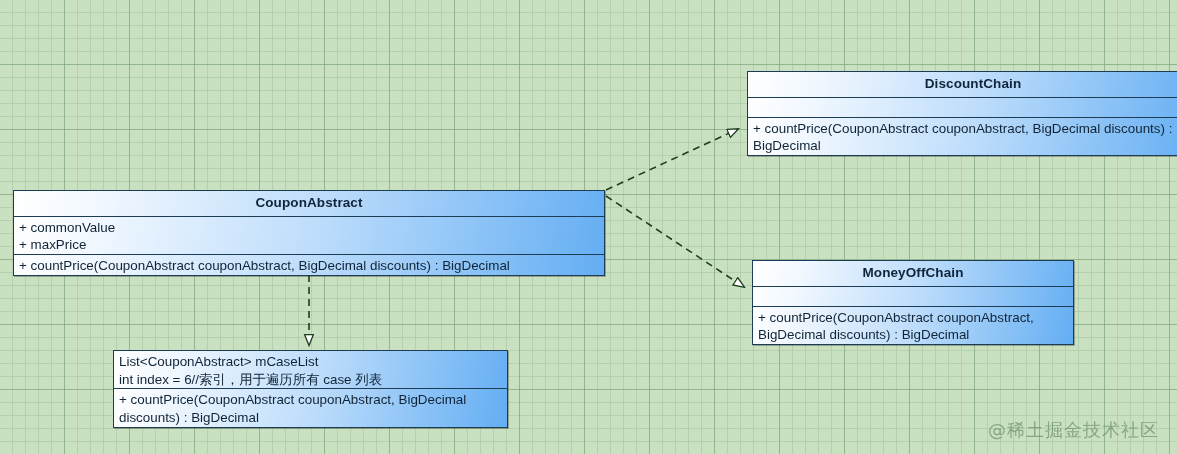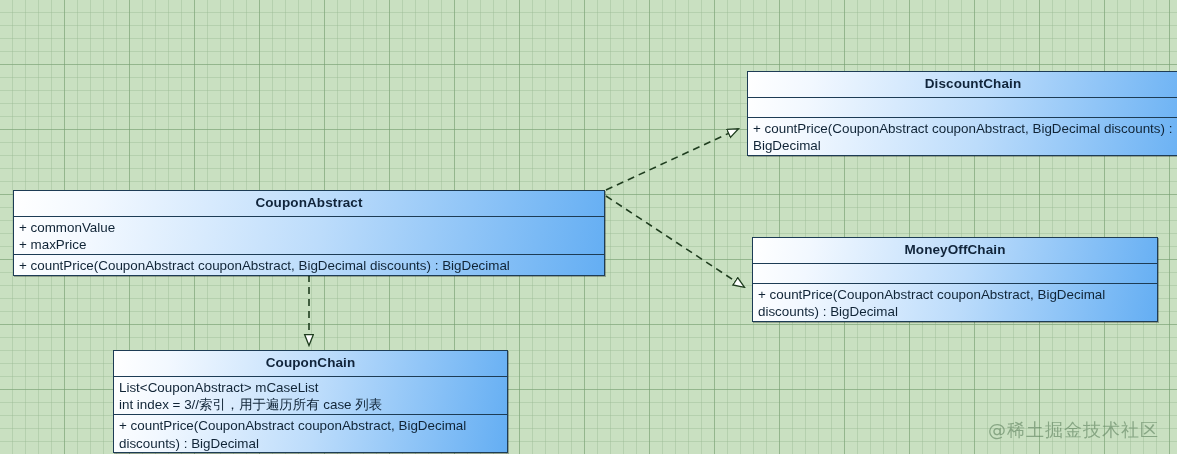--- a/index.html
+++ b/index.html
@@ -118,33 +118,32 @@
   </div>
 
   <div class="uml-box" style="left:747px; top:71px; width:452px;">
     <div class="uml-title">DiscountChain</div>
     <div class="uml-compartment empty"></div>
     <div class="uml-compartment">
       <div class="uml-line wrap">+ countPrice(CouponAbstract couponAbstract, BigDecimal discounts) : BigDecimal</div>
     </div>
   </div>
 
-  <div class="uml-box" style="left:752px; top:237px; width:406px;">
+  <div class="uml-box" style="left:752px; top:260px; width:322px;">
     <div class="uml-title">MoneyOffChain</div>
     <div class="uml-compartment empty"></div>
     <div class="uml-compartment">
       <div class="uml-line wrap">+ countPrice(CouponAbstract couponAbstract, BigDecimal discounts) : BigDecimal</div>
     </div>
   </div>
 
   <div class="uml-box" style="left:113px; top:350px; width:395px;">
-    <div class="uml-title">CouponChain</div>
     <div class="uml-compartment">
       <div class="uml-line">List&lt;CouponAbstract&gt; mCaseList</div>
-      <div class="uml-line">int index = 3//索引，用于遍历所有 case 列表</div>
+      <div class="uml-line">int index = 6//索引，用于遍历所有 case 列表</div>
     </div>
     <div class="uml-compartment">
       <div class="uml-line wrap">+ countPrice(CouponAbstract couponAbstract, BigDecimal discounts) : BigDecimal</div>
     </div>
   </div>
 
   <div id="watermark">@稀土掘金技术社区</div>
 
 </div>
 

